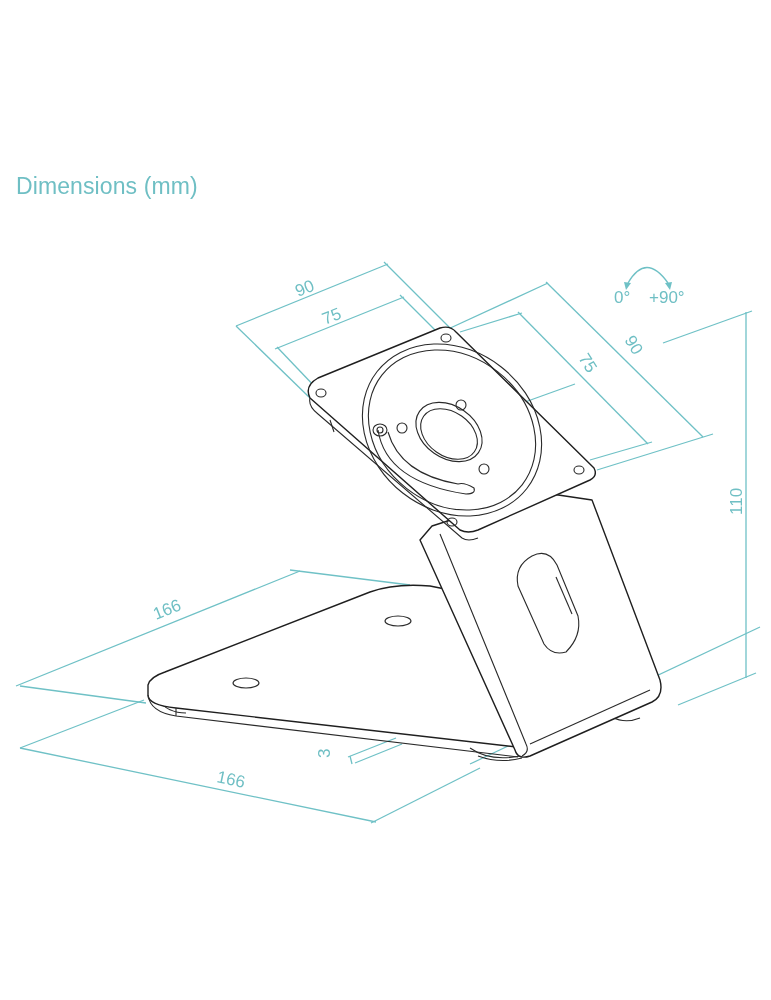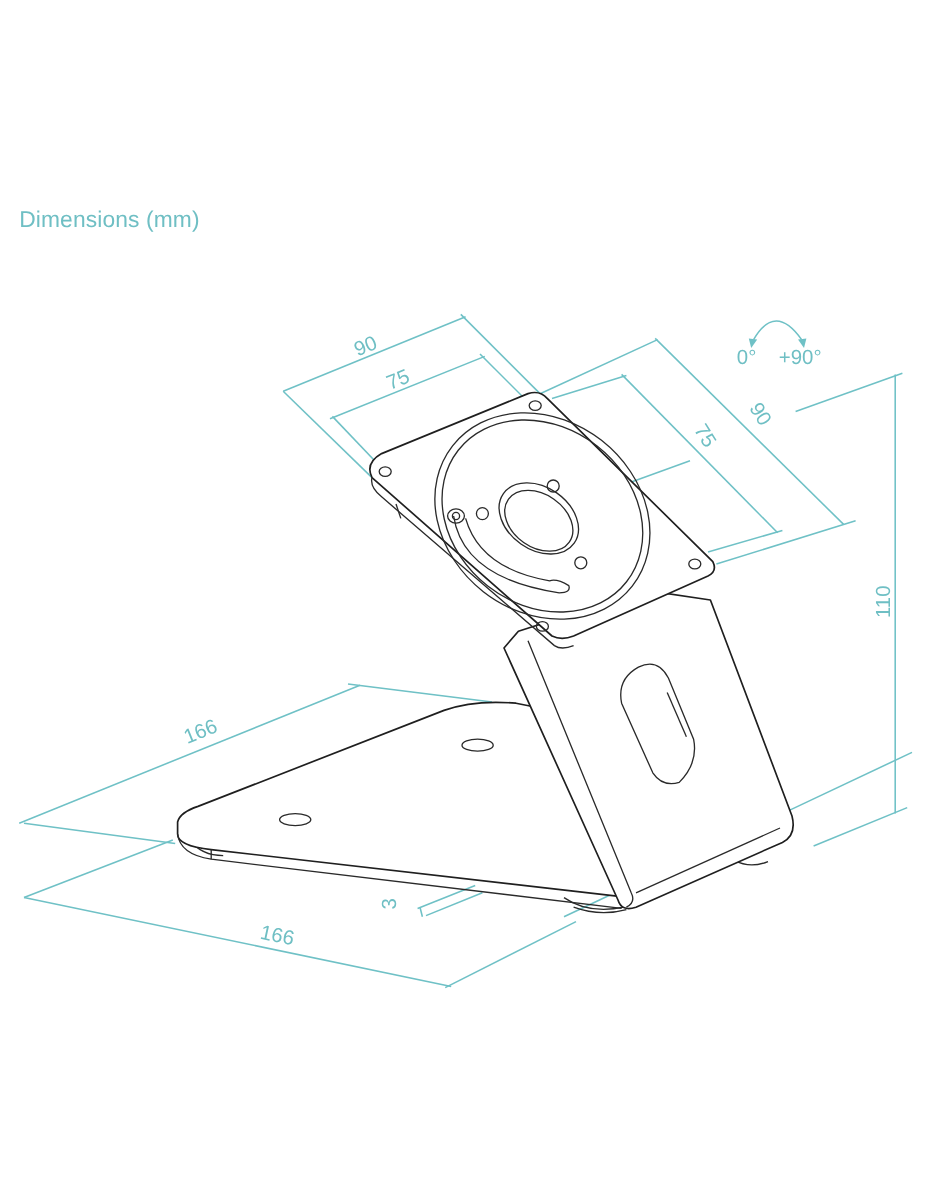--- a/index.html
+++ b/index.html
@@ -1,18 +1,18 @@
 <!DOCTYPE html>
 <html><head>
 <meta charset="utf-8">
 <style>
   html, body { margin: 0; padding: 0; background: #ffffff; }
   body { width: 771px; height: 1000px; position: relative; overflow: hidden;
          font-family: "Liberation Sans", sans-serif; }
-  .title { position: absolute; left: 16px; top: 173px; font-size: 19px;
+  .title { position: absolute; left: 16px; top: 173px; font-size: 23px;
            color: #6fbfc4; letter-spacing: 0.1px; }
   svg.drawing { position: absolute; left: 0; top: 0; }
   .dim { stroke: #6fc1c6; stroke-width: 1.3; fill: none; }
   .dimtext { fill: #6fbfc4; font-family: "Liberation Sans", sans-serif; font-size: 17px; }
   .part { stroke: #1f1f1f; stroke-width: 1.4; fill: #ffffff; stroke-linejoin: round; }
   .part-thin { stroke: #2a2a2a; stroke-width: 1.1; fill: none; }
   .part-fill { stroke: #2a2a2a; stroke-width: 1.1; fill: #ffffff; }
 </style>
 </head>
 <body>

